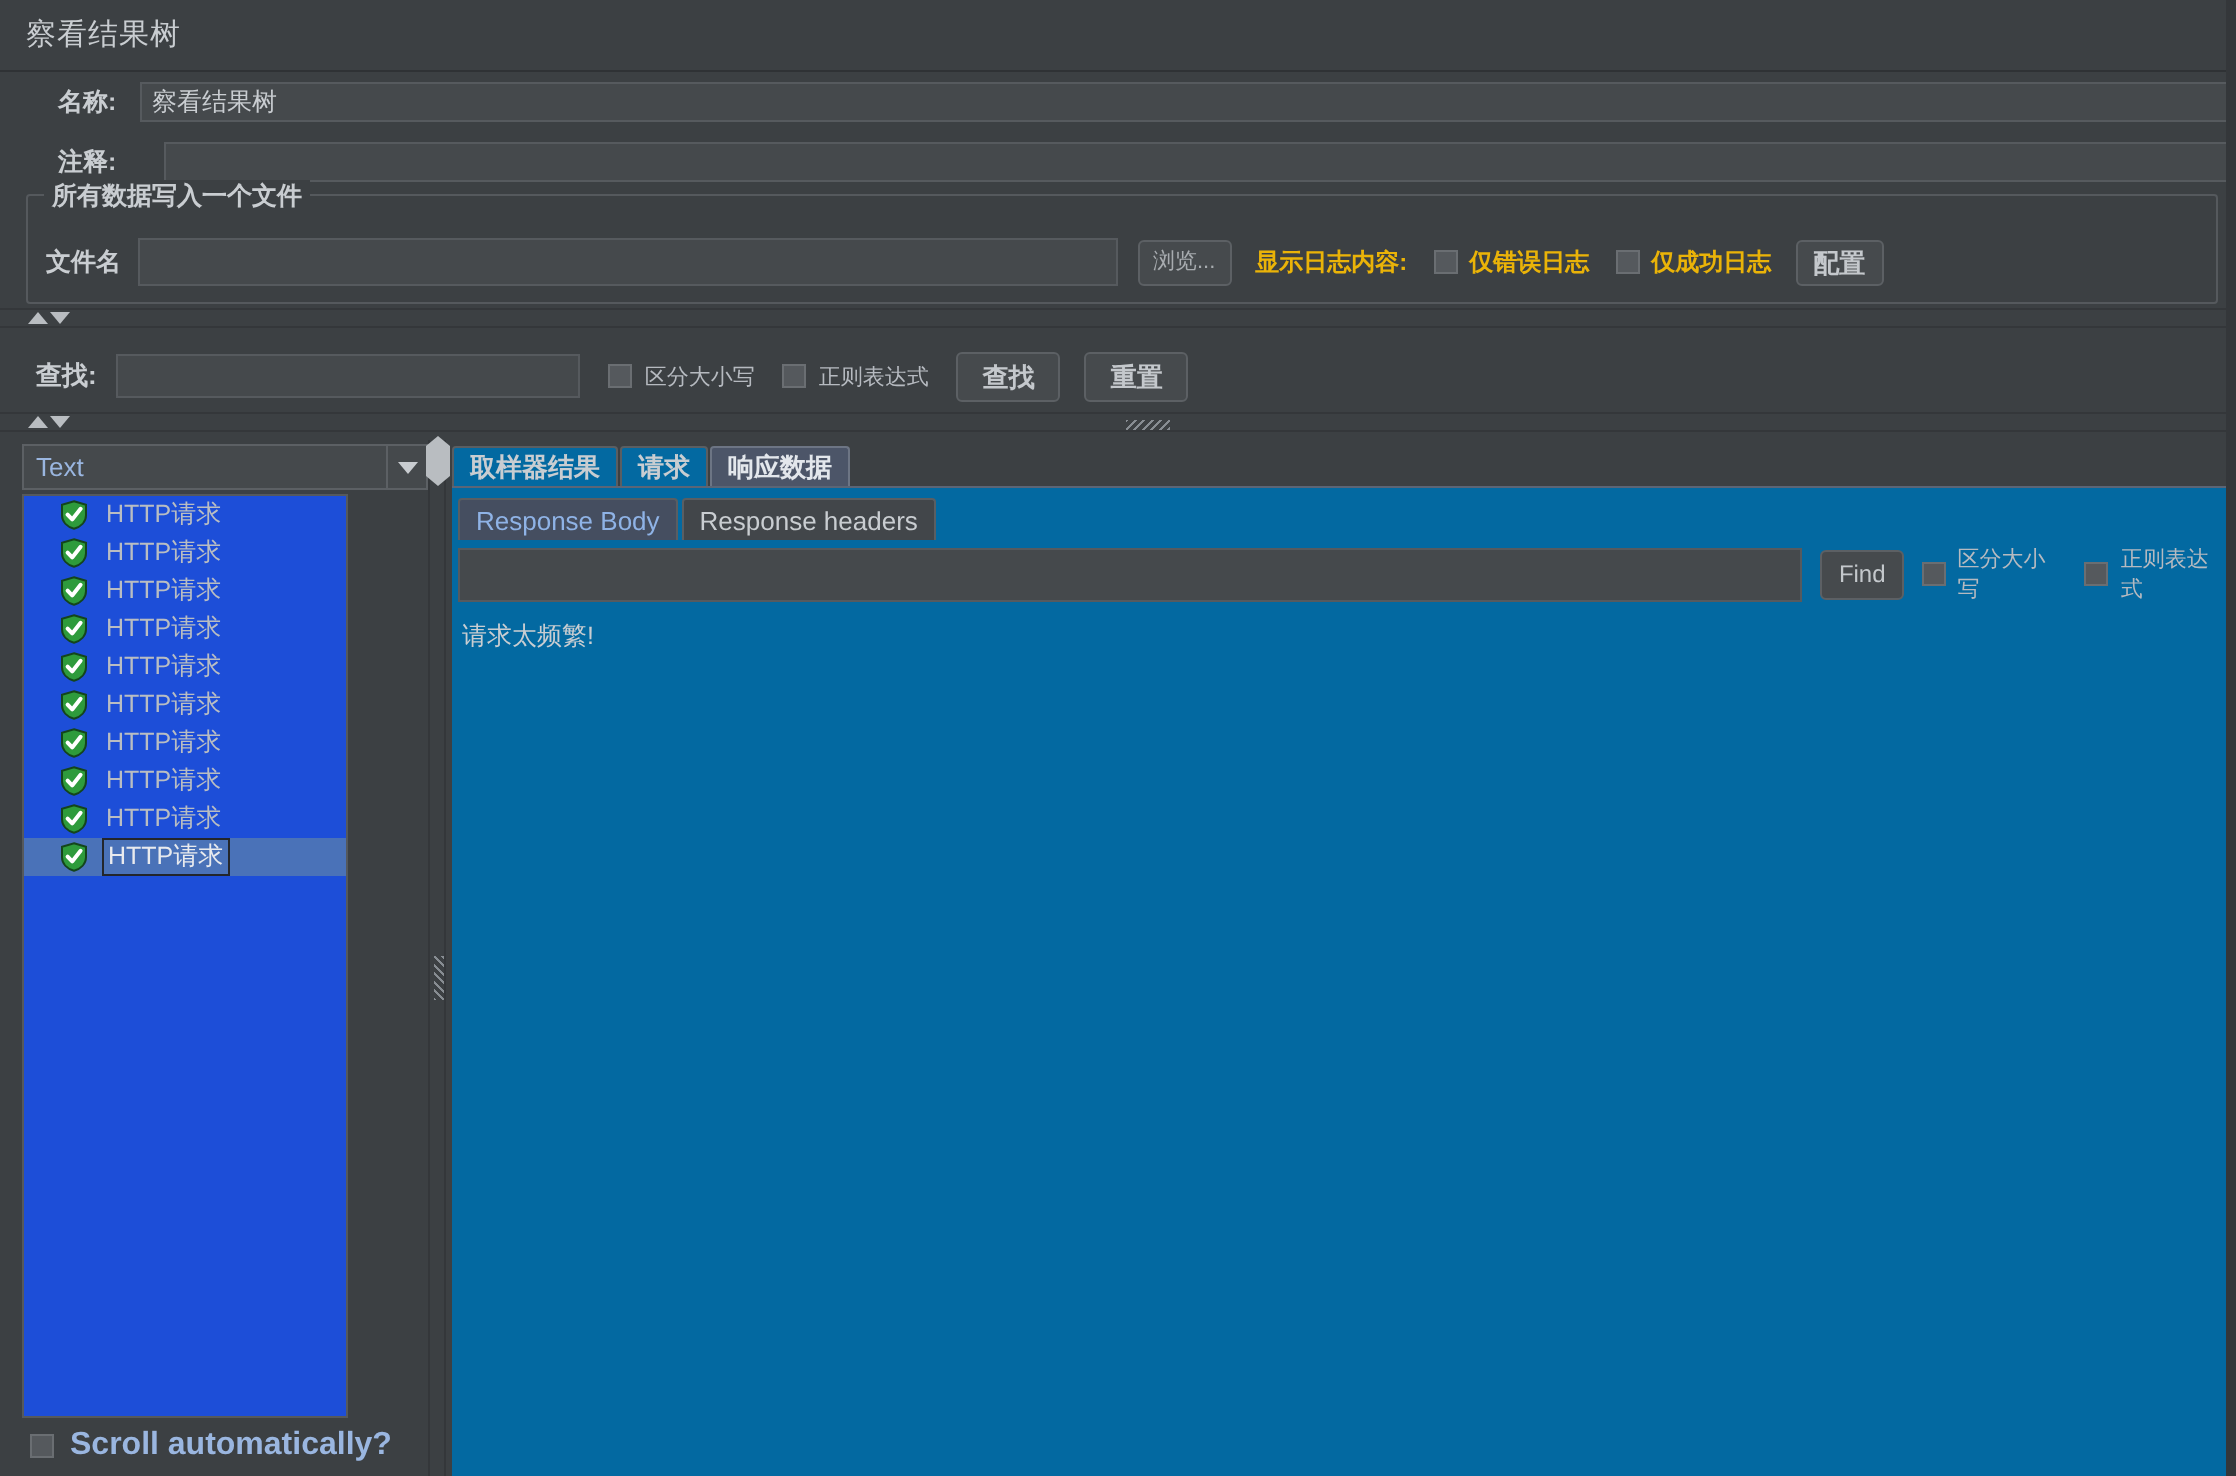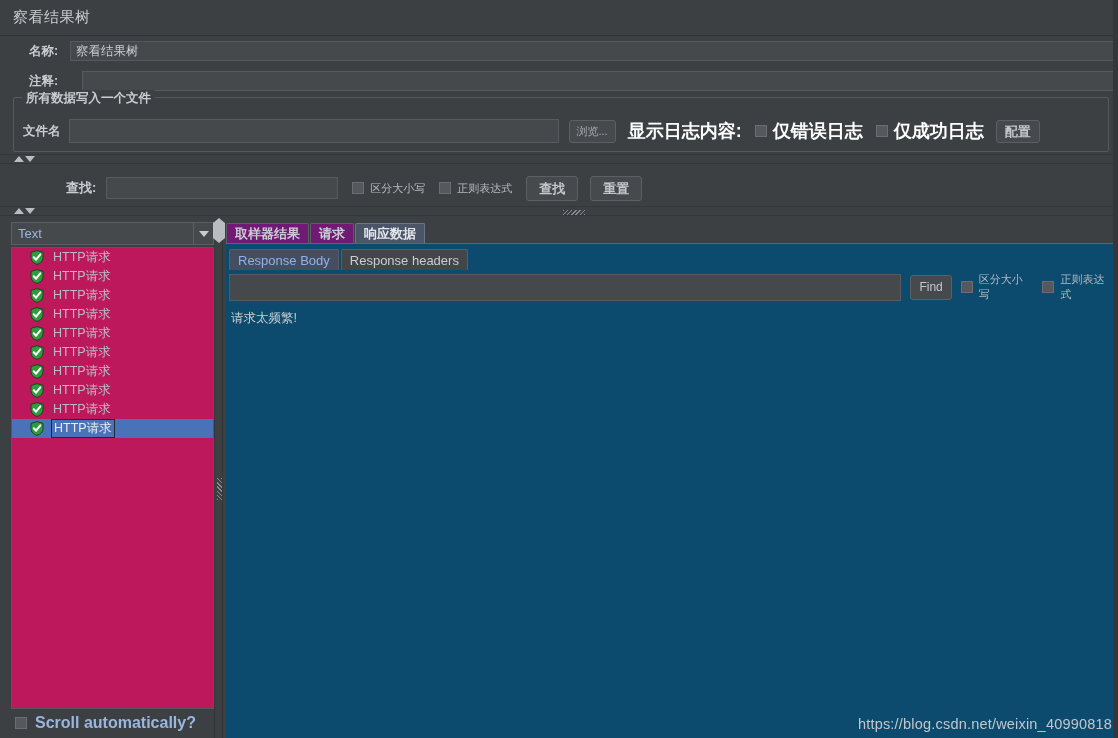--- a/index.html
+++ b/index.html
@@ -92,21 +92,21 @@
   .btn.bold { font-weight: bold; font-size: 13px; }
 
   .chk-wrap { display: flex; align-items: center; gap: 6px; }
   .chk {
     width: 12px; height: 12px;
     background: #55595d;
     border: 1px solid #6a6e72;
     display: inline-block;
     flex: none;
   }
-  .chk-label { font-size: 18px; color: #ffffff; font-weight: bold; }
+  .chk-label { font-size: 12px; color: #eab308; font-weight: bold; }
   .chk-label.sm { font-size: 11px; font-weight: normal; color: #b6bac0; }
   .chk-label.blue { color: #9ab6e0; font-weight: bold; font-size: 16px; }
 
   
   .hsplit {
     position: absolute; left: 0; width: 1118px; height: 10px;
     background: #3c4043;
     border-top: 1px solid #34373a;
     border-bottom: 1px solid #34373a;
   }
@@ -128,21 +128,21 @@
     position: absolute; right: 533px; top: 3px;
     width: 22px; height: 5px;
     background-image:
       repeating-linear-gradient(135deg, #9aa0a6 0 1px, transparent 1px 3px);
     opacity: .8;
   }
 
   
   .findbar {
     position: absolute; left: 0; width: 890px; height: 36px;
-    display: flex; align-items: center; padding-left: 48px;
+    display: flex; align-items: center;
   }
   .findbar .lbl { padding-left: 18px; padding-right: 10px; font-size: 13px; font-weight: bold; color: #c9cdd1;}
   .find-field { width: 232px; height: 22px; }
 
   
   .main {
     position: absolute; left: 0; top: 220px; width: 1118px; height: 518px;
   }
 
   
@@ -163,22 +163,22 @@
     position: absolute; right: 0; top: 0; bottom: 0; width: 20px;
     display: flex; align-items: center; justify-content: center;
     border-left: 1px solid #5c6064;
   }
   .combo .caret {
     width: 0; height: 0;
     border-left: 5px solid transparent; border-right: 5px solid transparent;
     border-top: 6px solid #c8ccd0;
   }
   .tree {
-    position: absolute; left: 0; top: 25px; width: 203px; height: 462px;
-    background: #be185d;
+    position: absolute; left: 0; top: 25px; width: 163px; height: 462px;
+    background: #1d4ed8;
     border: 1px solid #55595d;
     overflow: hidden;
   }
   .tree-row {
     display: flex; align-items: center;
     height: 19px;
     padding-left: 18px;
     gap: 7px;
   }
   .tree-row .tlabel {
@@ -238,31 +238,31 @@
   .tabstrip {
     position: absolute; left: 0; top: 2px; height: 22px;
     display: flex; align-items: flex-end; gap: 1px;
   }
   .tab {
     height: 21px;
     padding: 0 8px;
     display: flex; align-items: center;
     font-size: 13px; font-weight: bold;
     color: #c9cdd1;
-    background: #701a75;
+    background: #0369a1;
     border: 1px solid #5a5e62;
     border-bottom: none;
     border-radius: 2px 2px 0 0;
     cursor: pointer;
   }
   .tab.active { background: #4c5568; color: #e3e7ec; border-color: #6d7584; }
   .tabpanel {
     position: absolute; left: 0; top: 23px; width: 892px; height: 495px;
     border-top: 1px solid #5b6576;
-    background: #0c4a6e;
+    background: #0369a1;
   }
   .subtabs {
     position: absolute; left: 3px; top: 5px; height: 21px;
     display: flex; align-items: flex-end; gap: 2px;
   }
   .subtab {
     height: 21px; padding: 0 8px;
     display: flex; align-items: center;
     font-size: 13px;
     color: #c9cdd1;
@@ -488,15 +488,14 @@
           <div class="chk-wrap">
             <span class="chk"></span>
             <span class="chk-label sm">正则表达式</span>
           </div>
         </div>
         <div class="resp-body">请求太频繁!</div>
       </div>
     </div>
   </div>
 
-  <div class="watermark">https://blog.csdn.net/weixin_40990818</div>
   <div class="vbar"></div>
 </div>
 
 </body></html>

